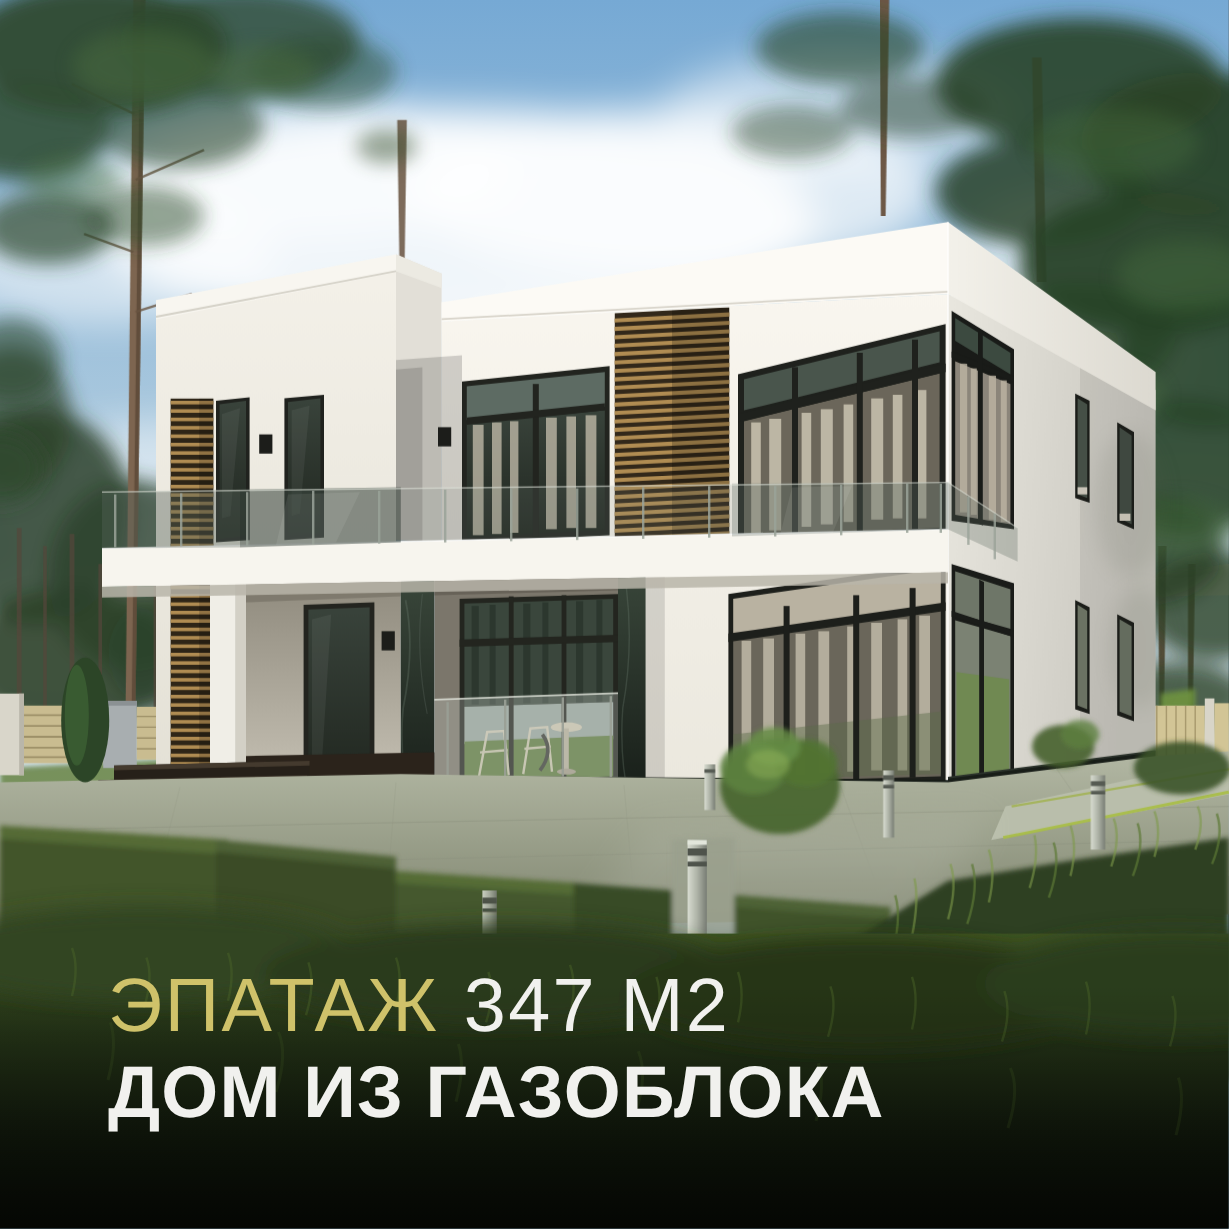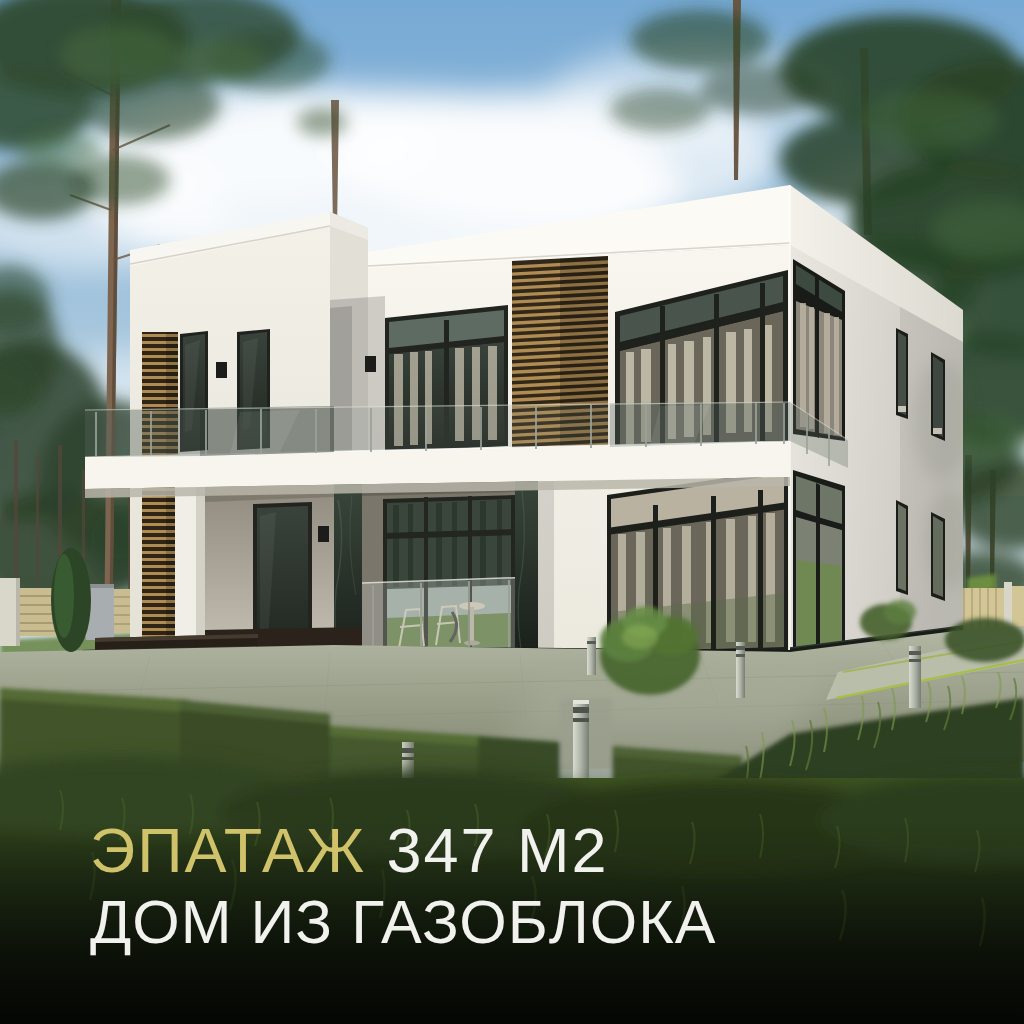--- a/index.html
+++ b/index.html
@@ -2,24 +2,24 @@
 <html><head>
 <meta charset="utf-8">
 <style>
   html,body{margin:0;padding:0;background:#000;}
   #stage{position:relative;width:1024px;height:1024px;overflow:hidden;background:#9dbdd6;
          font-family:"Liberation Sans",sans-serif;}
   #scene{position:absolute;inset:0;width:100%;height:100%;display:block;}
   
   .caption{position:absolute;left:90px;top:806px;user-select:none;}
   .cap-line{line-height:1.04;white-space:nowrap;font-weight:400;}
-  .line1{font-size:63px;letter-spacing:2px;margin-top:12px;}
+  .line1{font-size:63px;letter-spacing:2px;}
   .line1 .accent{color:#cfc26a;}
   .line1 .rest{color:#f1f1ee;margin-left:.32em;}
-  .line2{font-size:61px;letter-spacing:1px;color:#f1f1ee;margin-top:7px;}
+  .line2{font-size:61px;letter-spacing:1px;color:#f1f1ee;margin-top:7px;font-weight:bold;}
 </style>
 </head>
 <body>
 
 <div id="stage">
 <svg id="scene" viewBox="0 0 1024 1024" preserveAspectRatio="none" aria-hidden="true">
   <defs>
     <linearGradient id="gSky" x1="0" y1="0" x2="0" y2="1">
       <stop offset="0" stop-color="#76a9d4"></stop>
           <stop offset=".45" stop-color="#a6c6dd"></stop>

